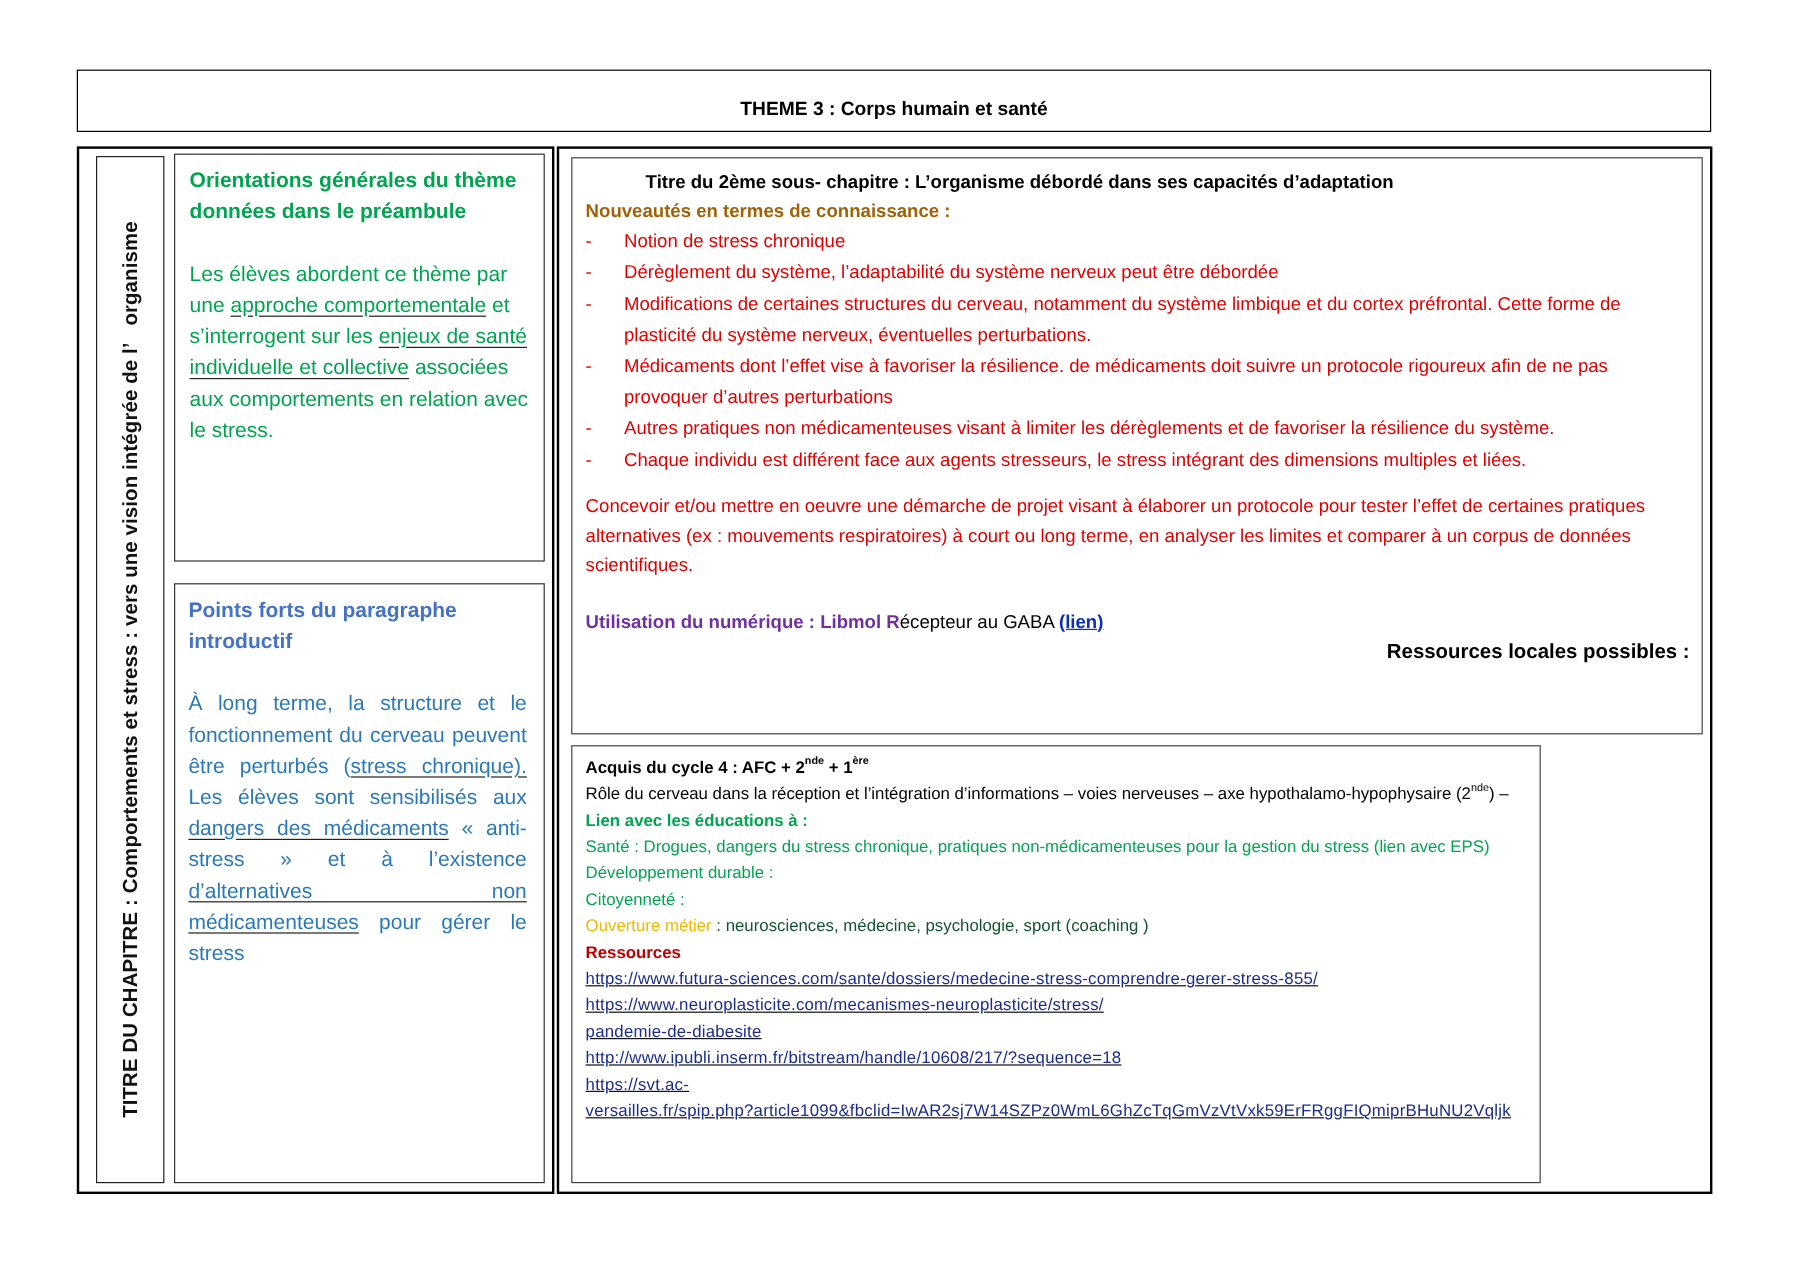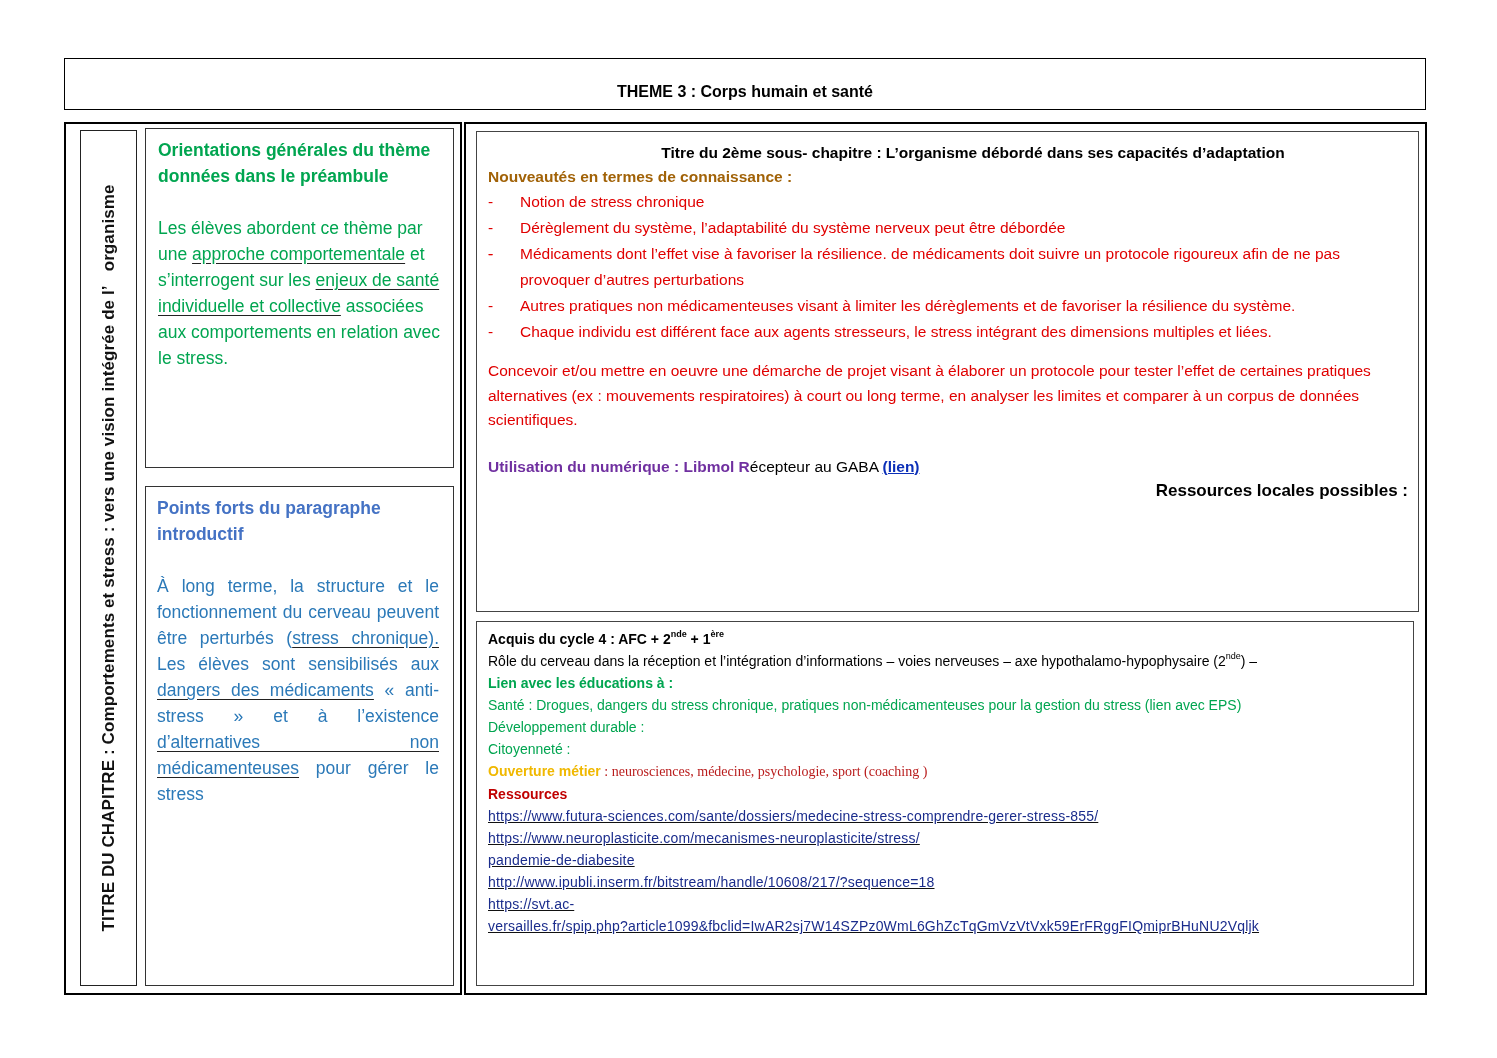--- a/index.html
+++ b/index.html
@@ -45,43 +45,43 @@
     .box-heading { font-weight: bold; font-size: 17.5px; line-height: 26px; }
     .box-body { font-size: 17.5px; line-height: 26px; margin-top: 26px; }
     .points-box .box-heading { color: #4472c4; }
     .points-box .box-body { text-align: justify; color: #2b79b8; }
     .ul { text-decoration: underline; text-decoration-color: #222; text-underline-offset: 3px; }
 
     .subchapter-box {
       position: absolute; left: 476px; top: 131px; width: 943px; height: 481px;
       border: 1.5px solid #444; padding: 10px 10px 0 11px;
     }
-    .sub-title { text-align: center; font-weight: bold; font-size: 15.5px; line-height: 22px; margin-left: 50px; }
+    .sub-title { text-align: left; font-weight: bold; font-size: 15.5px; line-height: 22px; margin-left: 50px; }
     .red-heading { color: #a16207; font-weight: bold; font-size: 15.5px; line-height: 25px; }
     .red-list { list-style: none; color: #e00000; font-size: 15.5px; line-height: 26px; }
     .red-list li { position: relative; padding-left: 32px; }
     .red-list li .dash { position: absolute; left: 0; top: 0; }
     .red-para { color: #e00000; font-size: 15.5px; line-height: 24.5px; }
     .spacer { height: 14px; }
     .spacer-lg { height: 22px; }
     .purple { color: #7030a0; font-weight: bold; }
     .numeric-line { font-size: 15.5px; line-height: 24px; }
     .link-bold { color: #0b2fb8; text-decoration: underline; font-weight: bold; }
     .black-bold { font-weight: bold; font-size: 17px; line-height: 24px; text-align: right; }
 
     .acquis-box {
-      position: absolute; left: 476px; top: 621px; width: 938px; height: 365px;
+      position: absolute; left: 476px; top: 621px; width: 808px; height: 365px;
       border: 1.5px solid #444; padding: 6px 6px 0 11px; font-size: 14px; line-height: 22px;
     }
     .acquis-box sup { font-size: 9px; line-height: 0; position: relative; top: -1px; }
     .acq-title { font-weight: bold; }
     .green { color: #00a550; }
     .green-bold { color: #00a550; font-weight: bold; }
-    .orange { color: #b91c1c; font-family: Liberation Serif, serif; }
-    .orange-bold { color: #f0b800; font-weight: bold; margin-top: 12px; }
+    .orange { color: #14532d; }
+    .orange-bold { color: #f0b800; font-weight: normal; margin-top: 12px; }
     .darkred-bold { color: #c00000; font-weight: bold; }
     .url { color: #1a2c8c; text-decoration: underline; text-decoration-color: #111; display: block; letter-spacing: 0.2px; }
   </style>
 </head>
 <body>
 
 <div class="theme-box">
   <span>THEME 3 : Corps humain et santé</span>
 </div>
 
@@ -107,21 +107,21 @@
     <span>À long terme, la structure et le fonctionnement du cerveau peuvent être perturbés (</span><span class="ul">stress chronique). </span><span>Les élèves sont sensibilisés aux </span><span class="ul">dangers des médicaments</span><span> « anti-stress » et à l’existence </span><span class="ul">d’alternatives non médicamenteuses</span><span> pour gérer le stress</span>
   </div>
 </div>
 
 <div class="subchapter-box">
   <div class="sub-title">Titre du 2ème sous- chapitre :  L’organisme débordé dans ses capacités d’adaptation</div>
   <div class="red-heading">Nouveautés en termes de connaissance :</div>
   <ul class="red-list">
     <li><span class="dash">-</span><span>Notion de stress chronique</span></li>
     <li><span class="dash">-</span><span>Dérèglement du système, l’adaptabilité du système nerveux peut être débordée</span></li>
-    <li><span class="dash">-</span></li>
+    <li><span class="dash">-</span><span>Modifications de certaines structures du cerveau, notamment du système limbique et du cortex préfrontal. Cette forme de plasticité du système nerveux, éventuelles perturbations.</span></li>
     <li><span class="dash">-</span><span>Médicaments dont l’effet vise à favoriser la résilience. de médicaments doit suivre un protocole rigoureux afin de ne pas provoquer d’autres perturbations</span></li>
     <li><span class="dash">-</span><span>Autres pratiques non médicamenteuses visant à limiter les dérèglements et de favoriser la résilience du système.</span></li>
     <li><span class="dash">-</span><span>Chaque individu est différent face aux agents stresseurs, le stress intégrant des dimensions multiples et liées.</span></li>
   </ul>
   <div class="spacer"></div>
   <div class="red-para">Concevoir et/ou mettre en oeuvre une démarche de projet visant à élaborer un protocole pour tester l’effet de certaines pratiques alternatives (ex : mouvements respiratoires) à court ou long terme, en analyser les limites et comparer à un corpus de données scientifiques.</div>
   <div class="spacer-lg"></div>
   <div class="numeric-line">
     <span class="purple">Utilisation du numérique : Libmol  R</span><span>écepteur au GABA </span><a class="link-bold" href="#">(lien) </a>
   </div>

